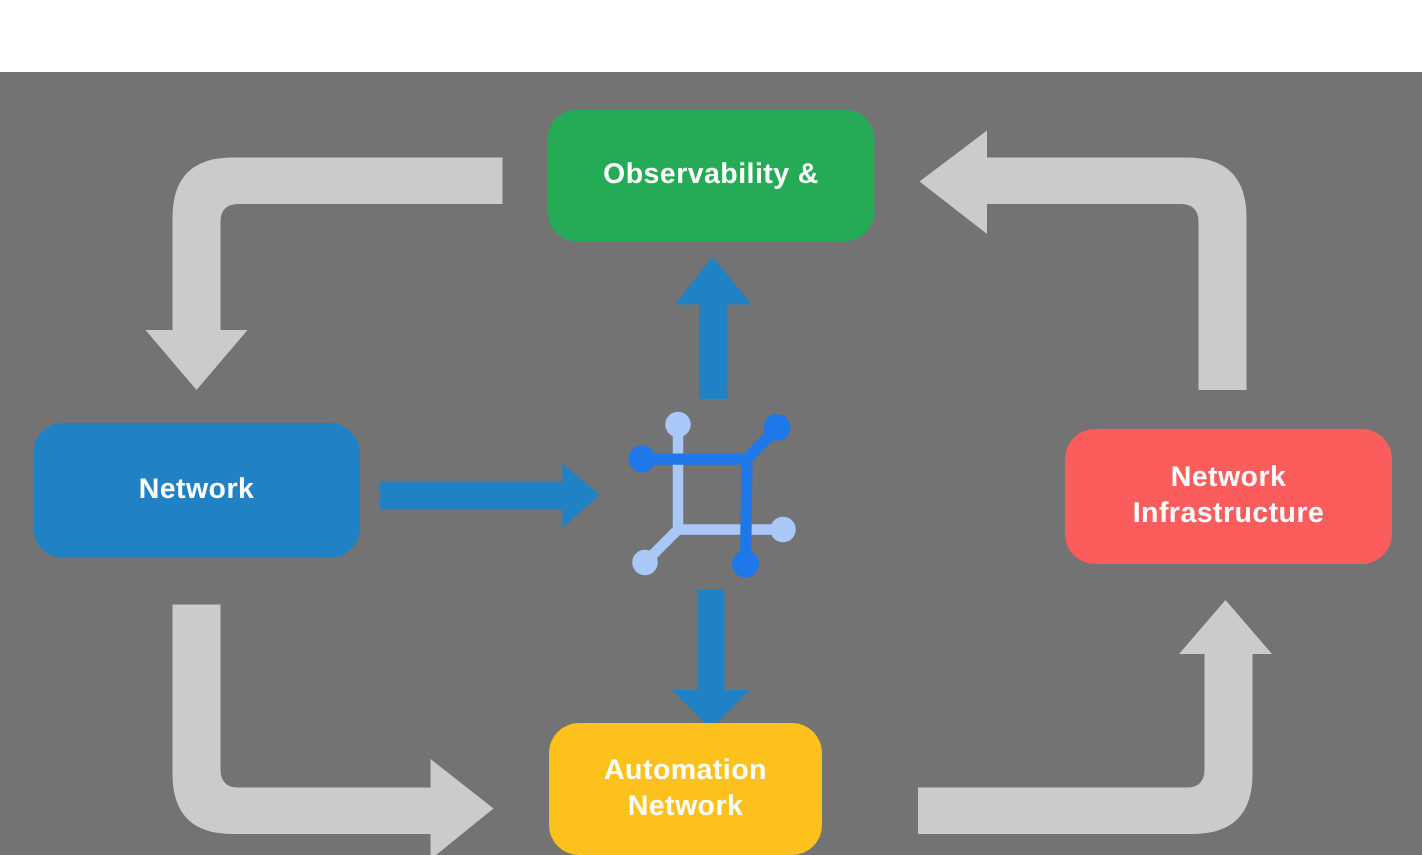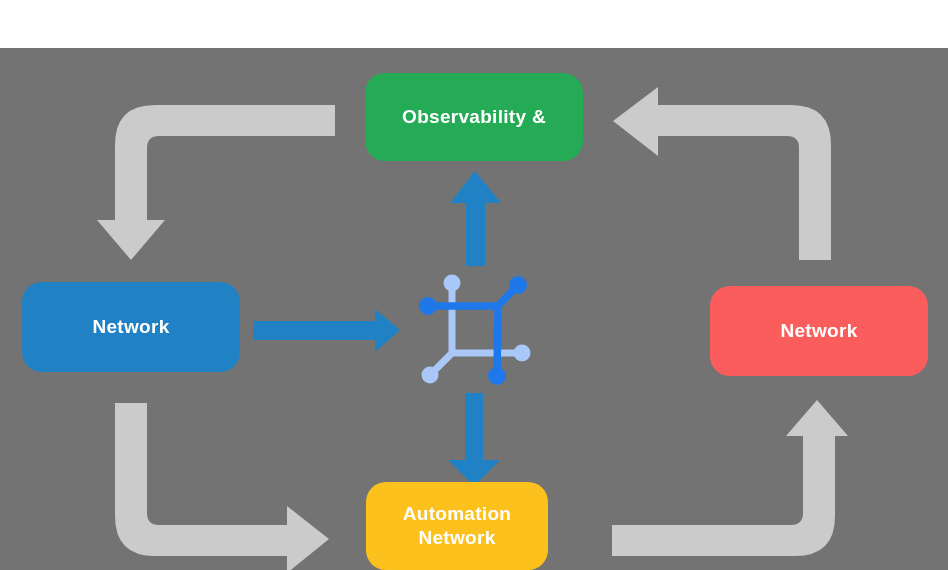--- a/index.html
+++ b/index.html
@@ -81,20 +81,21 @@
   <div id="node-observability" class="node" style="background: rgb(37, 171, 86);">
     <span style="color: rgb(255, 255, 255);">Observability &amp;</span>
   </div>
 
   <div id="node-network-operations" class="node" style="background: rgb(32, 130, 196);">
     <span style="color: rgb(255, 255, 255);">Network</span>
   </div>
 
   <div id="node-network-infrastructure" class="node" style="background: rgb(251, 93, 93);">
     <span style="color: rgb(255, 255, 255);">Network</span>
+    <span style="color: rgb(255, 255, 255);">Infrastructure</span>
   </div>
 
   <div id="node-automation-tooling" class="node" style="background: rgb(253, 193, 29);">
     <span style="color: rgb(255, 255, 255);">Automation</span>
     <span style="color: rgb(255, 255, 255);">Network</span>
   </div>
 
 </div>
 
 </body></html>

